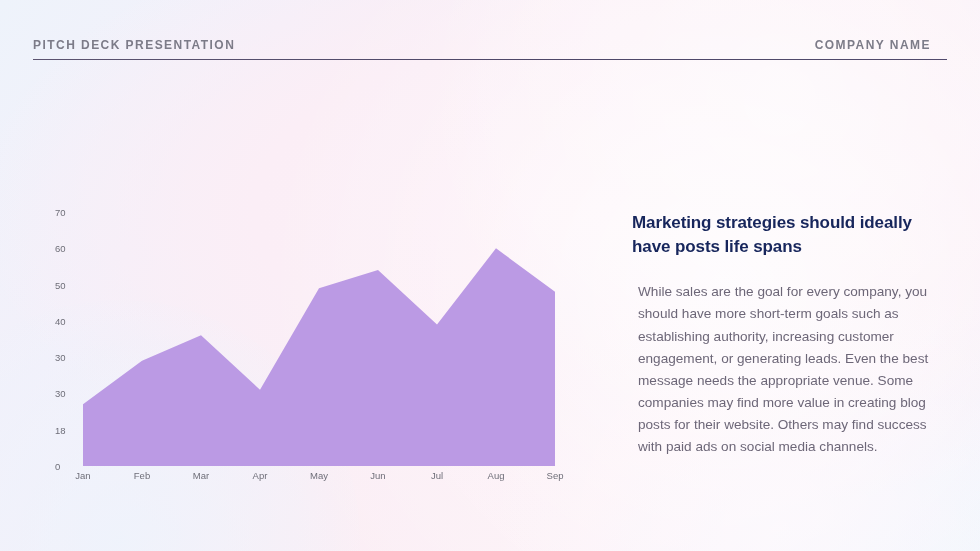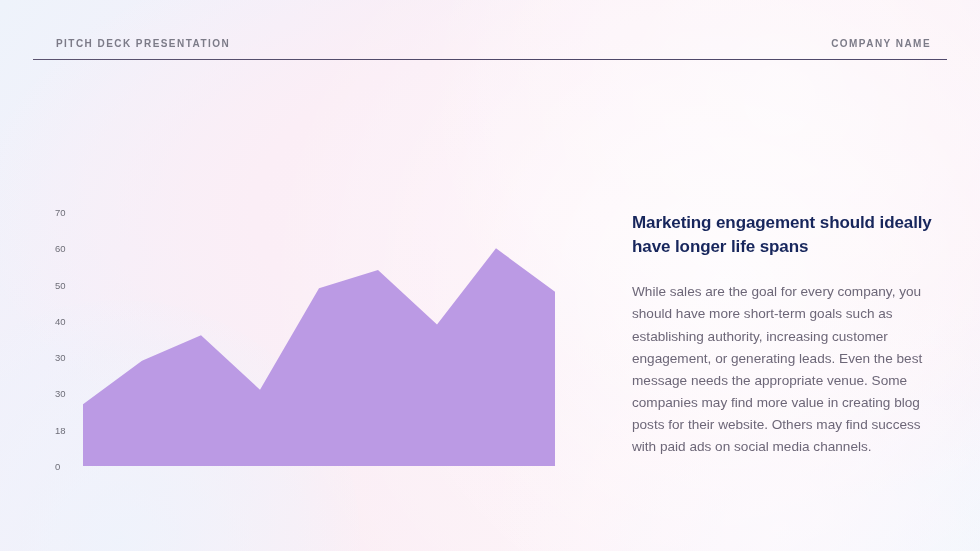--- a/index.html
+++ b/index.html
@@ -55,26 +55,25 @@
   .header {
     position: absolute;
     left: 33px;
     top: 38px;
     width: 914px;
     height: 24px;
   }
   .header-label {
     position: absolute;
     top: 0;
-    font-size: 10px;
+    font-size: 12px;
     font-weight: 700;
     letter-spacing: 1.45px;
     color: #7c7b88;
     white-space: nowrap;
-    margin-left: 23px;
   }
   .header-left  { left: 0; }
   .header-right { right: 16px; }
 
   .header-rule {
     position: absolute;
     left: 33px;
     top: 59px;
     width: 914px;
     height: 1px;
@@ -150,21 +149,21 @@
     font-weight: 700;
     line-height: 1.42;
     color: #17265c;
     letter-spacing: -0.1px;
     margin: 0 0 22px 0;
   }
   .text-body {
     font-size: 13.6px;
     line-height: 1.63;
     color: #6d6778;
-    margin: 0;
+    margin: 6px;
   }
 </style>
 </head>
 <body>
 
 <div class="slide">
 
   <div class="sheen-a"></div>
   <div class="sheen-b"></div>
   <div class="sheen-c"></div>
@@ -183,20 +182,31 @@
         <div class="y-tick" style="top: 187.429px;">30</div>
         <div class="y-tick" style="top: 151.143px;">30</div>
         <div class="y-tick" style="top: 114.857px;">40</div>
         <div class="y-tick" style="top: 78.5714px;">50</div>
         <div class="y-tick" style="top: 42.2857px;">60</div>
         <div class="y-tick" style="top: 6px;">70</div>
       </div>
     <svg class="chart-svg" id="chart-svg" width="530" height="285">
         <path d="M 28 198.31428571428572 L 87 154.77142857142854 L 146 129.3714285714286 L 205 183.8 L 264 82.20000000000002 L 323 64.05714285714285 L 382 118.4857142857143 L 441 42.285714285714306 L 500 85.82857142857142 L 500 260 L 28 260 Z" fill="#bb9ae4"></path>
       </svg>
+    <div class="x-axis" id="x-axis">
+        <div class="x-tick" style="left: 0px;">Jan</div>
+        <div class="x-tick" style="left: 59px;">Feb</div>
+        <div class="x-tick" style="left: 118px;">Mar</div>
+        <div class="x-tick" style="left: 177px;">Apr</div>
+        <div class="x-tick" style="left: 236px;">May</div>
+        <div class="x-tick" style="left: 295px;">Jun</div>
+        <div class="x-tick" style="left: 354px;">Jul</div>
+        <div class="x-tick" style="left: 413px;">Aug</div>
+        <div class="x-tick" style="left: 472px;">Sep</div>
+      </div>
   </div>
 
   <div class="text-col">
-    <p class="text-heading">Marketing engagement should ideally have longer life spans</p>
+    <p class="text-heading">Marketing strategies should ideally have posts life spans</p>
     <p class="text-body">While sales are the goal for every company, you should have more short-term goals such as establishing authority, increasing customer engagement, or generating leads. Even the best message needs the appropriate venue. Some companies may find more value in creating blog posts for their website. Others may find success with paid ads on social media channels.</p>
   </div>
 
 </div>
 
 </body></html>

